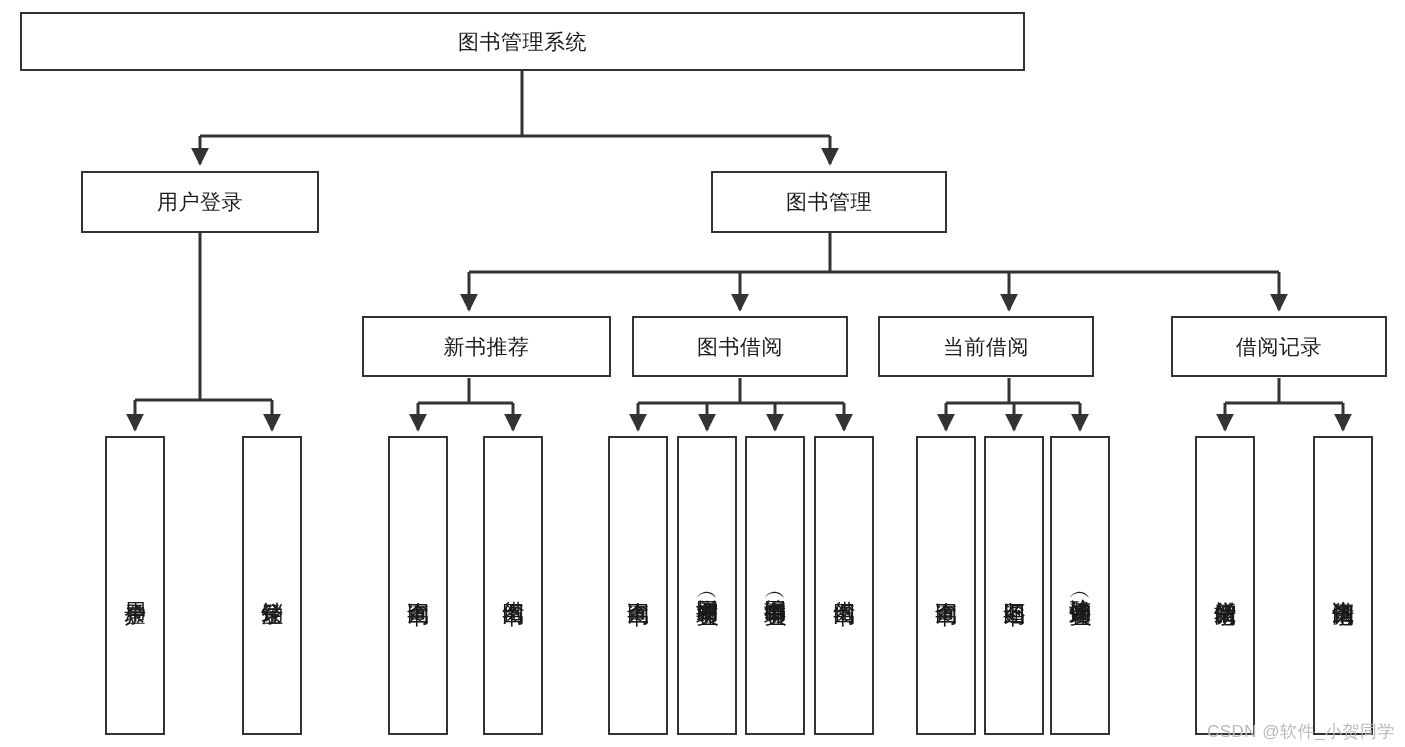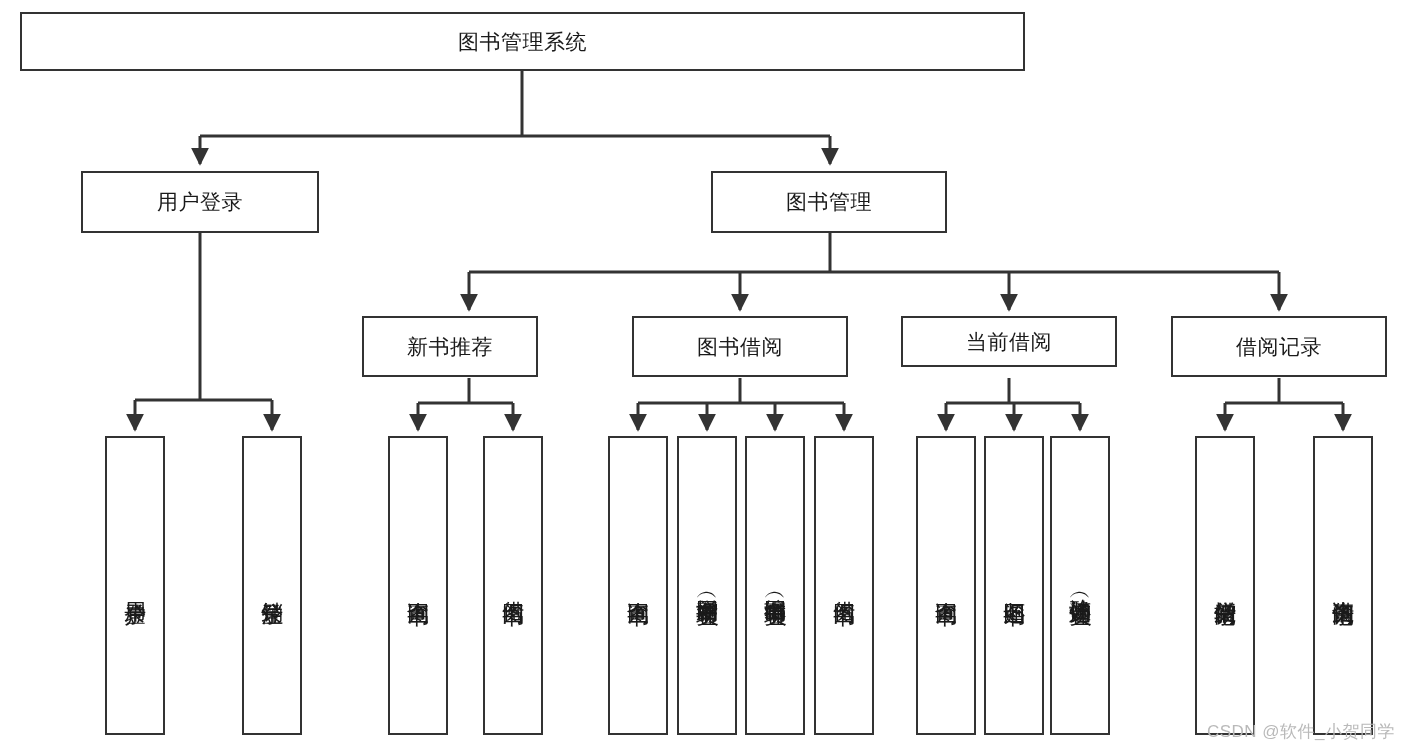--- a/index.html
+++ b/index.html
@@ -126,27 +126,27 @@
     <span class="lbl">图书管理系统</span>
   </div>
 
   <div class="node h" style="left:81px; top:171px; width:238px; height:62px;">
     <span class="lbl">用户登录</span>
   </div>
   <div class="node h" style="left:711px; top:171px; width:236px; height:62px;font-family:Liberation Mono, monospace;">
     <span class="lbl">图书管理</span>
   </div>
 
-  <div class="node h" style="left:362px; top:316px; width:176px; height:61px;">
+  <div class="node h" style="left:362px; top:316px; width:249px; height:61px;">
     <span class="lbl">新书推荐</span>
   </div>
   <div class="node h" style="left:632px; top:316px; width:216px; height:61px;text-align:center;">
     <span class="lbl">图书借阅</span>
   </div>
-  <div class="node h" style="left:901px; top:316px; width:216px; height:51px;">
+  <div class="node h" style="left:878px; top:316px; width:216px; height:61px;">
     <span class="lbl">当前借阅</span>
   </div>
   <div class="node h" style="left:1171px; top:316px; width:216px; height:61px;">
     <span class="lbl">借阅记录</span>
   </div>
 
   <div class="node v" style="left:105px; top:436px; width:60px; height:299px;">
     <span class="lbl">用户登录</span>
   </div>
   <div class="node v" style="left:242px; top:436px; width:60px; height:299px;">

